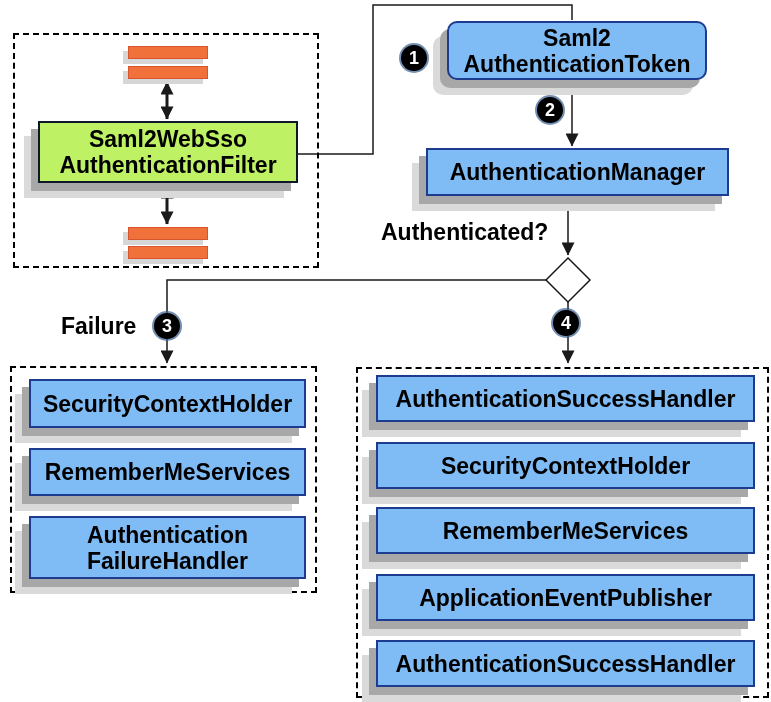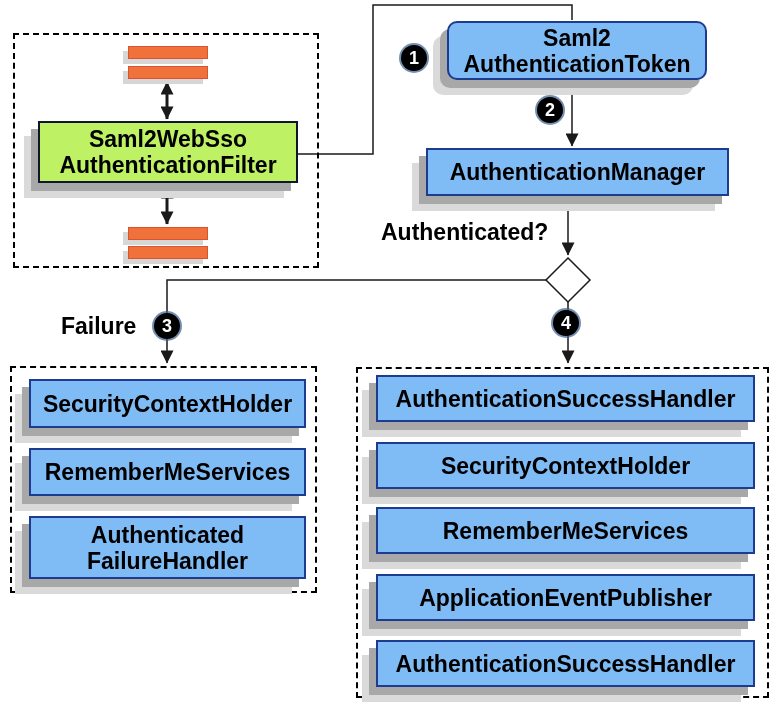--- a/index.html
+++ b/index.html
@@ -125,21 +125,21 @@
   <div id="failure-panel" class="dashed-box">
     <div id="f-node-0" class="node blue f-node">
       <span>SecurityContextHolder</span>
       <span></span>
     </div>
     <div id="f-node-1" class="node blue f-node">
       <span>RememberMeServices</span>
       <span></span>
     </div>
     <div id="f-node-2" class="node blue f-node">
-      <span>Authenticated</span>
+      <span>Authentication</span>
       <span>FailureHandler</span>
     </div>
   </div>
 
   <div id="success-panel" class="dashed-box">
     <div id="s-node-0" class="node blue s-node">
       <span>AuthenticationSuccessHandler</span>
     </div>
     <div id="s-node-1" class="node blue s-node">
       <span>SecurityContextHolder</span>

